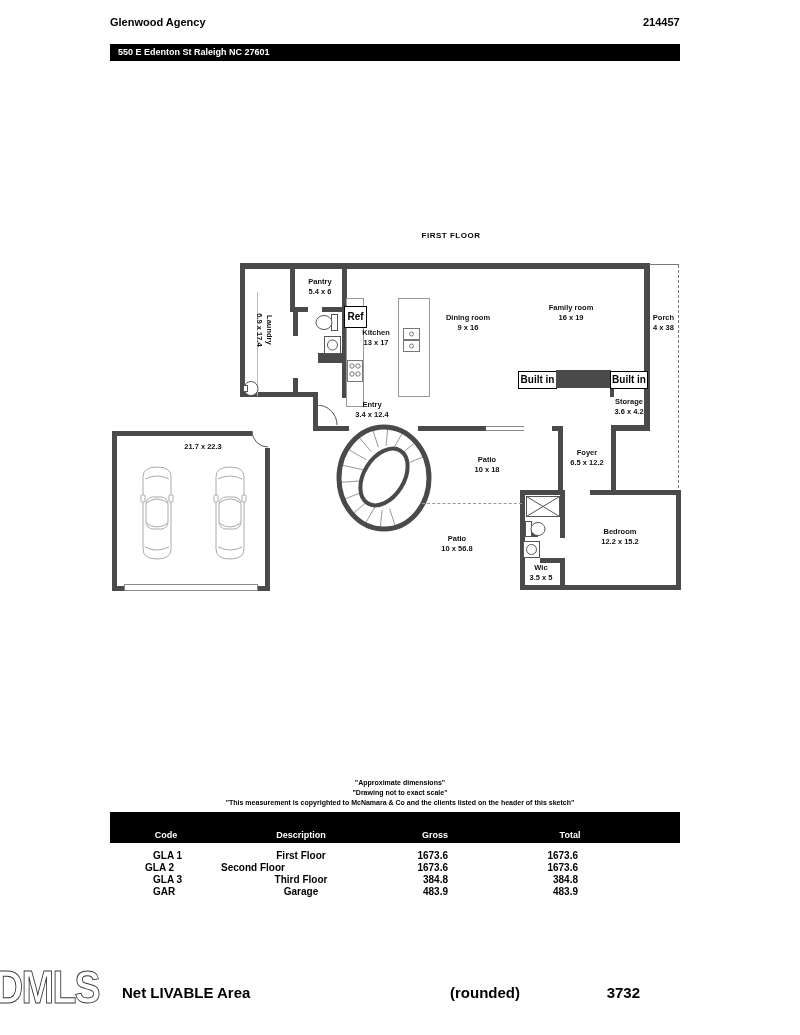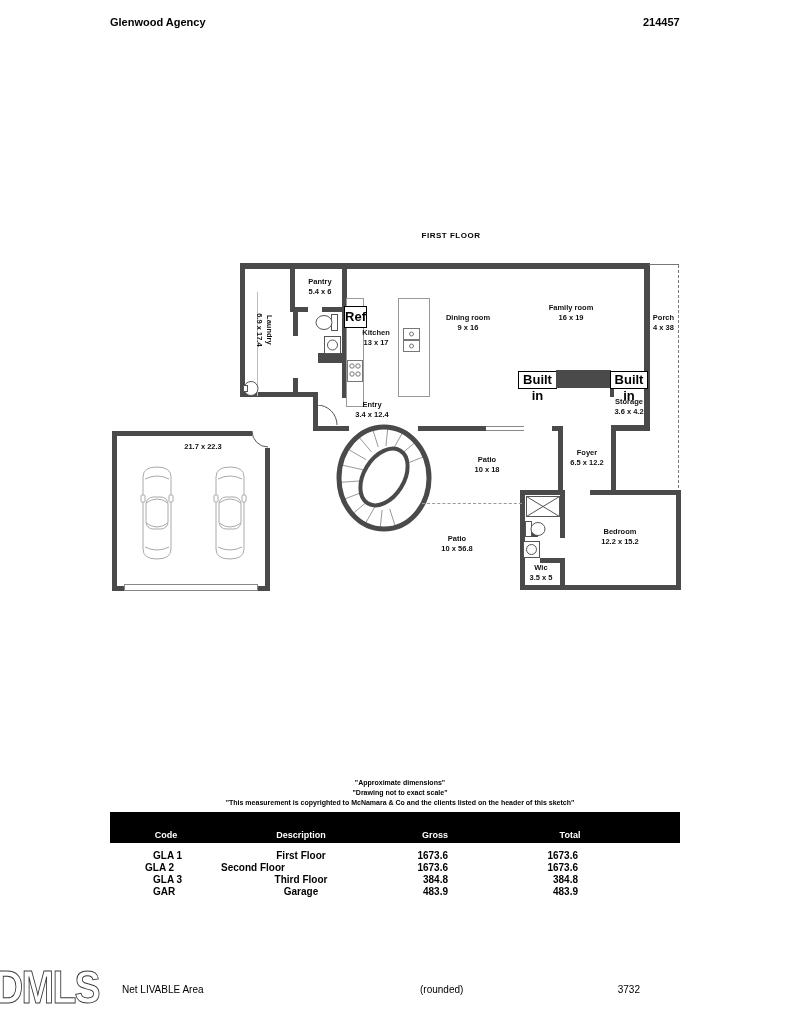--- a/index.html
+++ b/index.html
@@ -13,43 +13,44 @@
   .lbl span{display:block;}
   .rot{transform:rotate(90deg);transform-origin:center;}
   .hdr-agency{position:absolute;left:110px;top:16px;font-size:11px;font-weight:bold;}
   .hdr-num{position:absolute;left:643px;top:16px;font-size:11px;font-weight:bold;}
   .addr-bar{position:absolute;left:110px;top:44px;width:570px;height:17px;background:#000;
             color:#fff;font-size:9px;font-weight:bold;line-height:17px;padding-left:8px;
             box-sizing:border-box;}
   .plan-title{position:absolute;left:390px;top:231px;width:122px;text-align:center;
               font-size:8px;font-weight:bold;letter-spacing:.5px;}
   .builtin-box{position:absolute;background:#fff;border:1px solid #000;box-sizing:border-box;
-               font-size:13px;font-weight:bold;text-align:center;}
+               font-size:10px;font-weight:bold;text-align:center;}
   .disc{position:absolute;left:100px;width:600px;text-align:center;font-size:7px;
         font-weight:bold;line-height:9.5px;}
   .tbl-band{position:absolute;left:110px;top:812px;width:570px;height:31px;background:#000;}
   .tbl-title{position:absolute;left:40px;top:2px;width:480px;text-align:center;color:#fff;
              font-size:10.5px;font-weight:bold;}
   .th{position:absolute;top:18px;color:#fff;font-size:9px;font-weight:bold;text-align:center;width:100px;}
   .trow{position:absolute;left:110px;width:570px;height:12px;font-size:10px;font-weight:bold;}
   .trow span{position:absolute;top:0;}
   .dmls{position:absolute;left:-5px;top:960px;font-size:46px;font-weight:bold;color:transparent;
         -webkit-text-stroke:1px #3a3a3a;letter-spacing:-2px;transform:scaleX(.85);
         transform-origin:left top;}
-  .foot{position:absolute;font-size:10px;font-weight:normal;}
+  .foot{position:absolute;font-size:15px;font-weight:bold;}
   .dash-v{position:absolute;border-left:1px dashed #777;}
   .dash-h{position:absolute;border-top:1px dashed #999;}
 </style>
 </head>
 <body>
 
 <div id="page">
 
   <div class="hdr-agency">Glenwood Agency</div>
   <div class="hdr-num">214457</div>
+  <div class="addr-bar">550 E Edenton St Raleigh NC 27601</div>
 
   <div class="plan-title">FIRST FLOOR</div>
 
   <div class="w" style="left:240px;top:263px;width:410px;height:6px"></div>
   <div class="w" style="left:240px;top:263px;width:5px;height:134px"></div>
   <div class="w" style="left:240px;top:392px;width:78px;height:5px"></div>
   <div class="w" style="left:313px;top:397px;width:5px;height:30px"></div>
   <div class="w" style="left:290px;top:263px;width:5px;height:45px"></div>
   <div class="w" style="left:293px;top:308px;width:5px;height:28px"></div>
   <div class="w" style="left:293px;top:378px;width:5px;height:19px"></div>
@@ -284,16 +285,16 @@
   </div>
   <div class="trow" style="top:886px">
     <span style="left:43px">GAR</span>
     <span style="left:111px;width:160px;text-align:center">Garage</span>
     <span style="left:238px;width:100px;text-align:right">483.9</span>
     <span style="left:368px;width:100px;text-align:right">483.9</span>
   </div>
 
   <div class="dmls">DMLS</div>
   <div class="foot" style="left:122px;top:984px">Net LIVABLE Area</div>
-  <div class="foot" style="left:420px;top:984px;width:100px;text-align:left">(rounded)</div>
+  <div class="foot" style="left:420px;top:984px;width:100px;text-align:right">(rounded)</div>
   <div class="foot" style="left:585px;top:984px;width:55px;text-align:right">3732</div>
 
 </div>
 
 </body></html>

